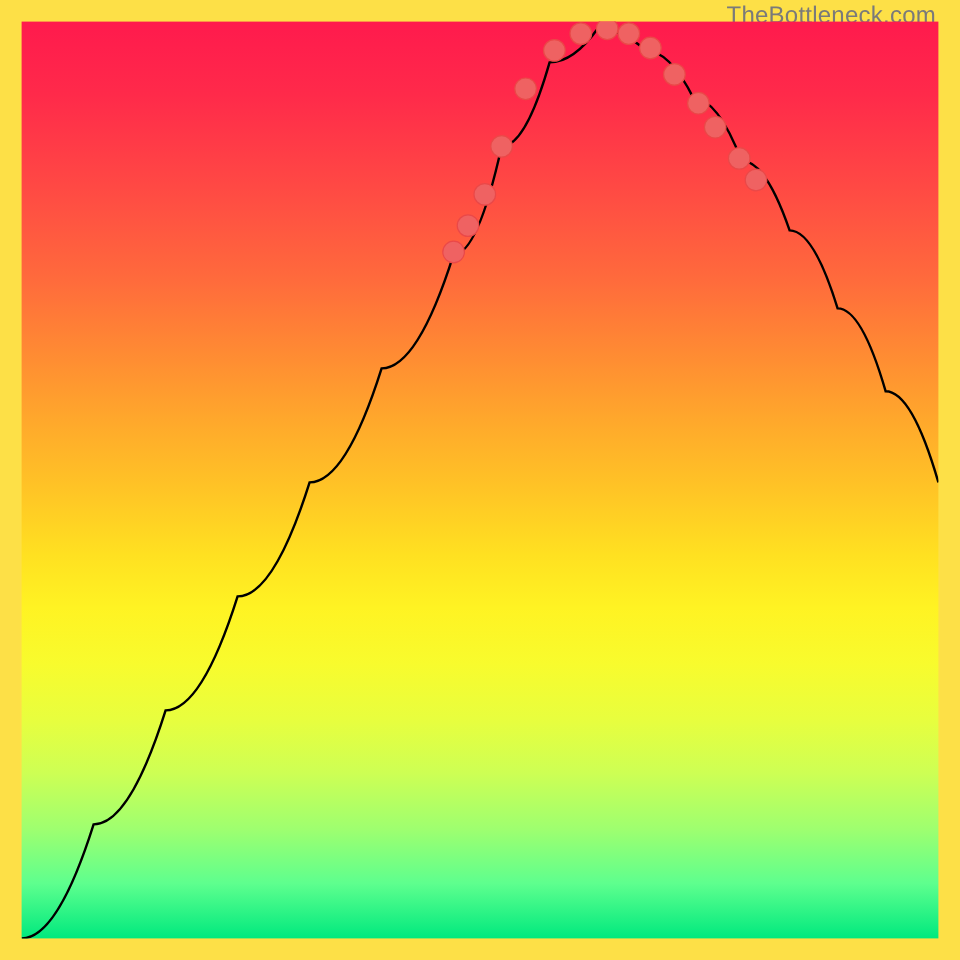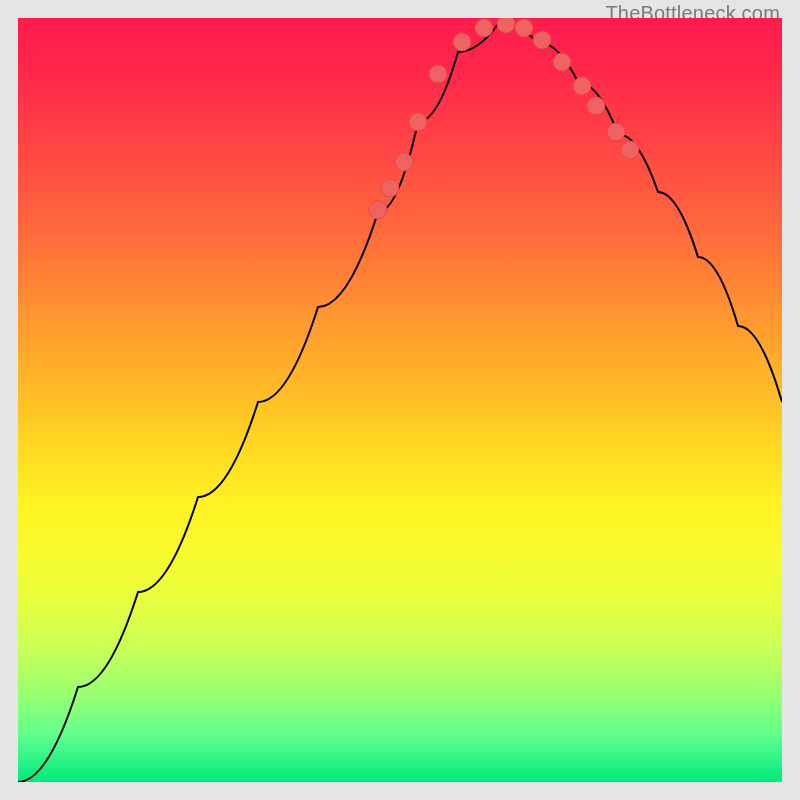--- a/index.html
+++ b/index.html
@@ -1,21 +1,21 @@
 <!DOCTYPE html>
 <html><head>
 <meta charset="utf-8">
 <style>
   * { margin: 0; padding: 0; box-sizing: border-box; }
   html, body { width: 800px; height: 800px; overflow: hidden; background: #000; }
   .frame {
     position: relative;
     width: 800px;
     height: 800px;
-    background: #e5e5e5;
+    background: #fde047;
     padding-left: 40px;
   }
   .plot-area {
     position: absolute;
     left: 18px;
     top: 18px;
     width: 764px;
     height: 764px;
     background: linear-gradient(to bottom,
       #ff1a4d 0%,

